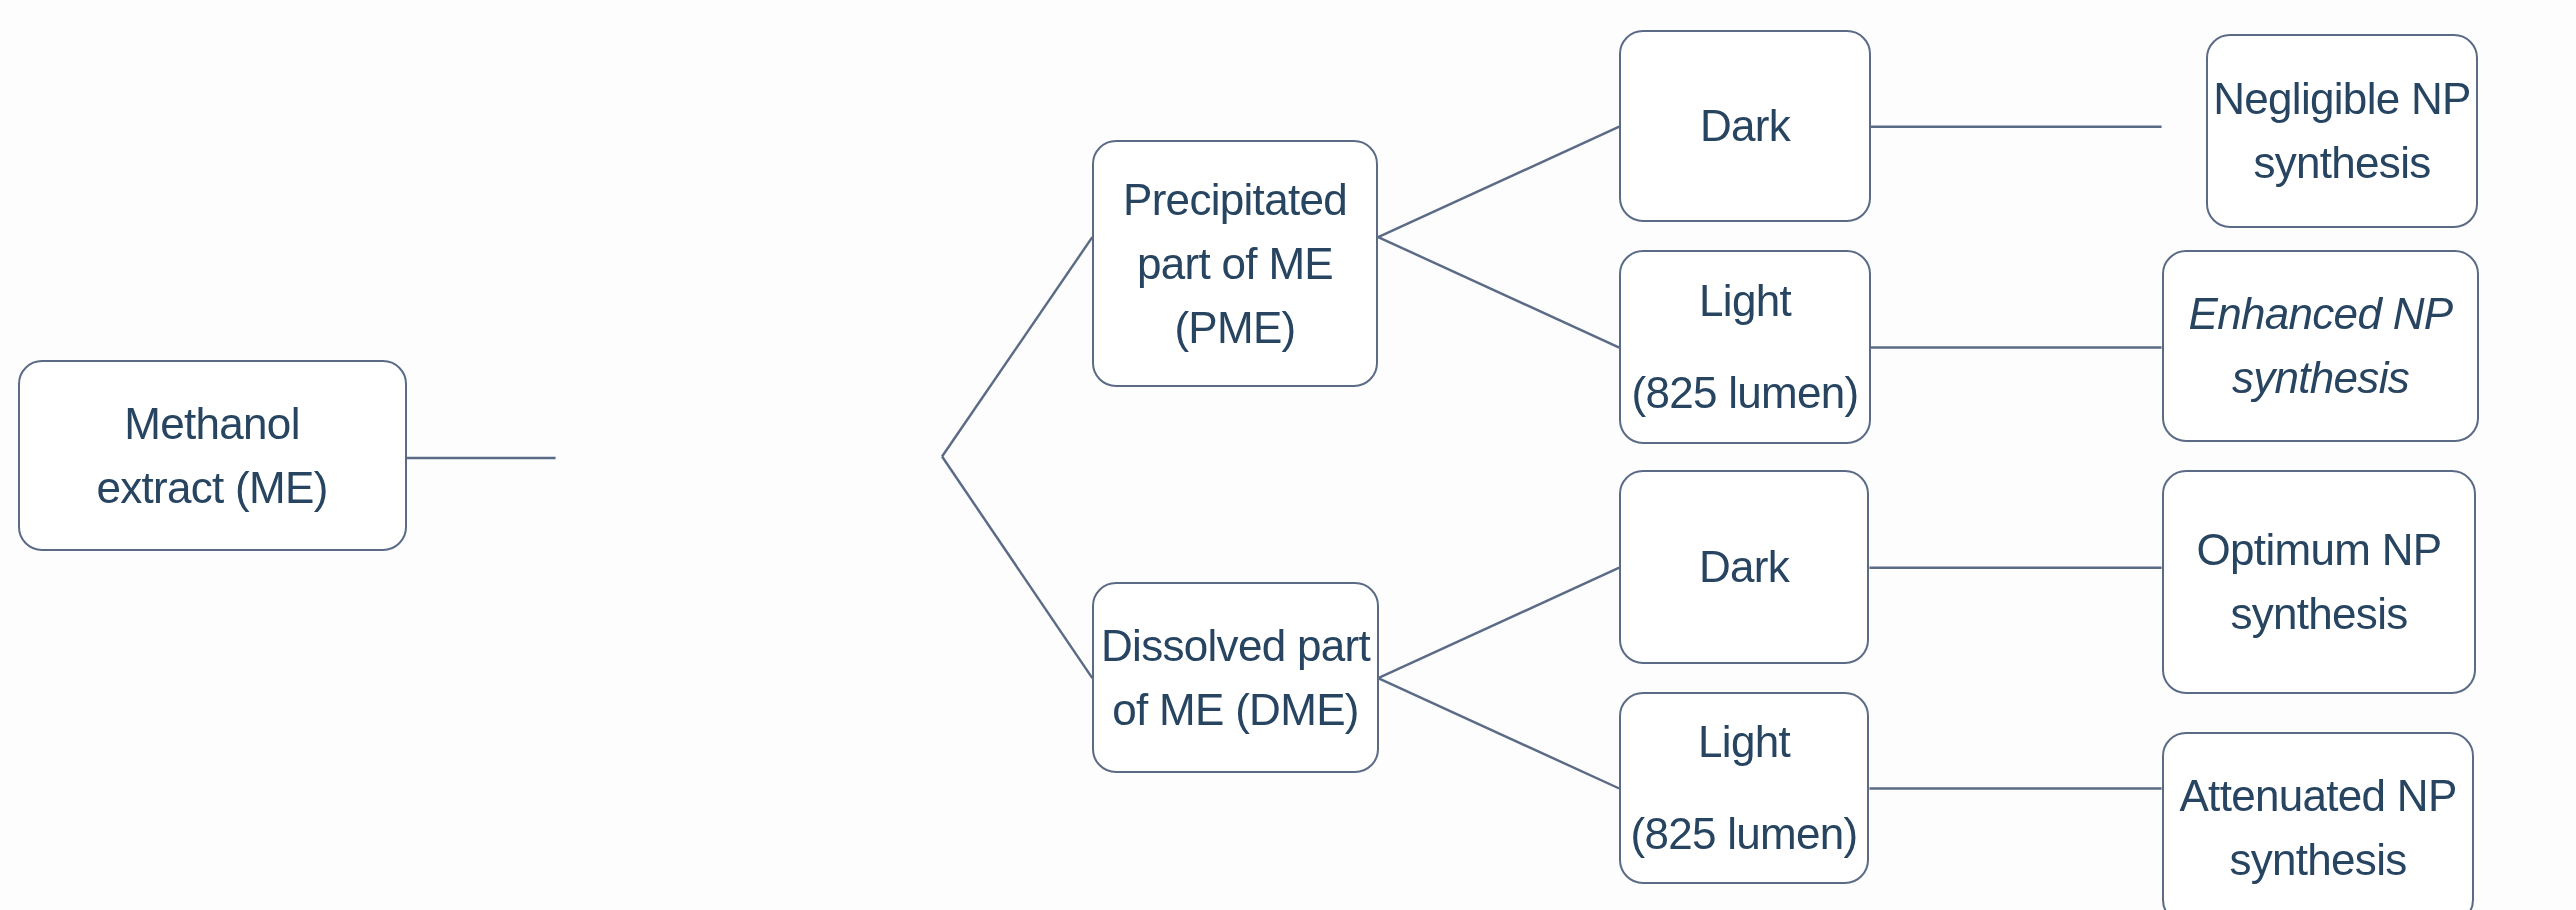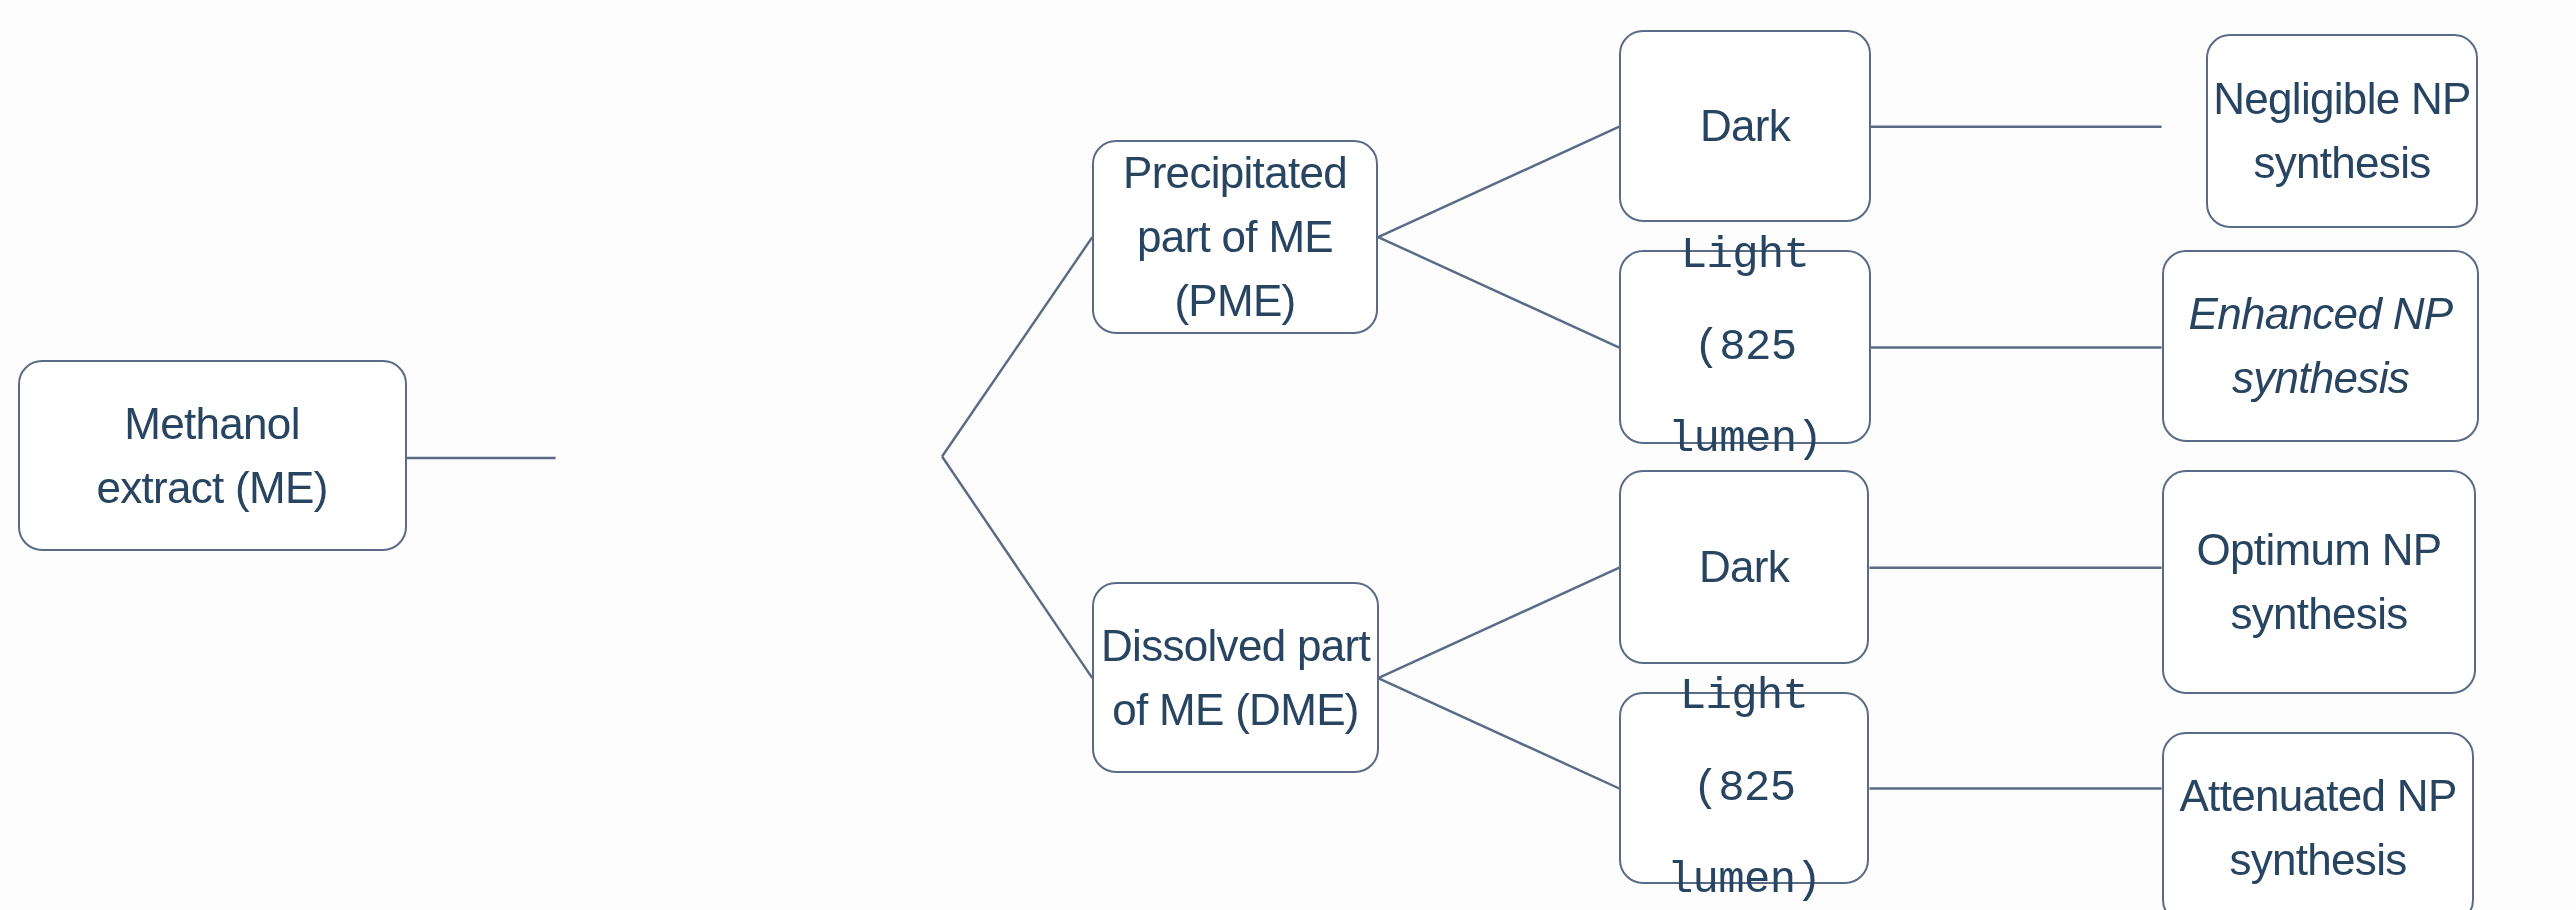--- a/index.html
+++ b/index.html
@@ -38,21 +38,20 @@
     justify-content: center;
     text-align: center;
     color: #274461;
     font-size: 44px;
     line-height: 64px;
     letter-spacing: -0.7px;
     white-space: pre-line;
   }
   .node.loose {
     line-height: 92px;
-    font-family: Liberation Mono, monospace;
   }
 </style>
 </head>
 <body>
 
 <div class="canvas">
 
   <svg class="edges" viewBox="0 0 3686 1303" aria-hidden="true">
     <line x1="582" y1="655" x2="795" y2="655"></line>
     <line x1="1348" y1="653" x2="1563" y2="339"></line>
@@ -66,21 +65,21 @@
     <line x1="2675" y1="812" x2="3093" y2="812"></line>
     <line x1="2675" y1="1128" x2="3093" y2="1128"></line>
   </svg>
 
   <div class="node" style="left:17.5px; top:360px; width:389px; height:191px;justify-content:center;">
     <span>Methanol
 extract (ME)</span>
   </div>
 
 
-  <div class="node" style="left:1092px; top:140px; width:286px; height:194px;">
+  <div class="node" style="left:1092px; top:140px; width:286px; height:247px;">
     <span>Precipitated
 part of ME
 (PME)</span>
   </div>
 
   <div class="node" style="left:1092px; top:582px; width:287px; height:191px;">
     <span>Dissolved part
 of ME (DME)</span>
   </div>
 

